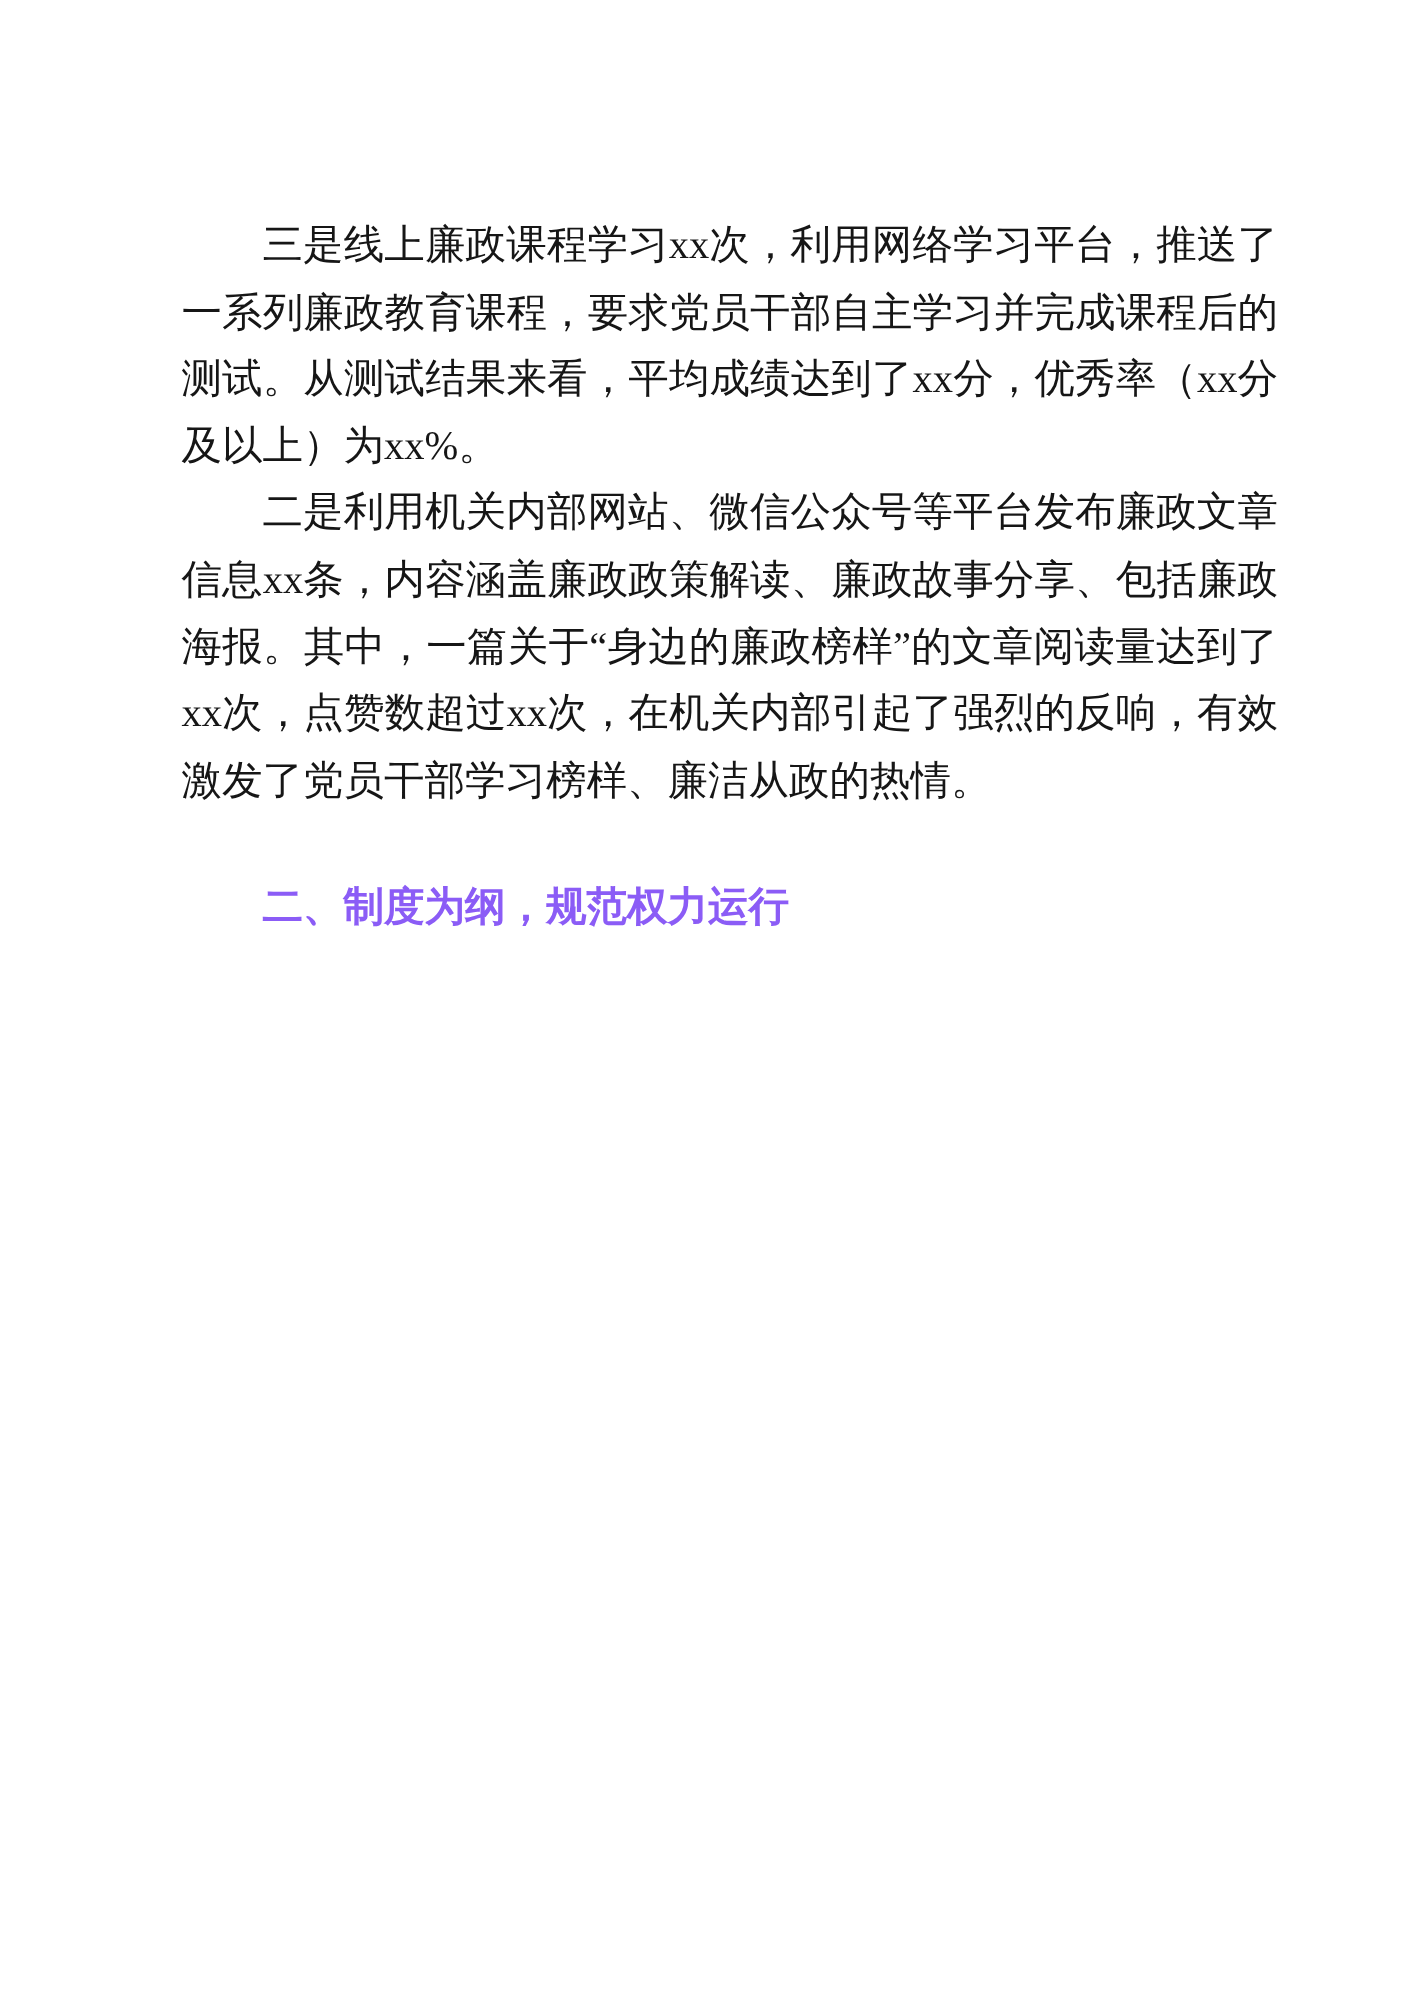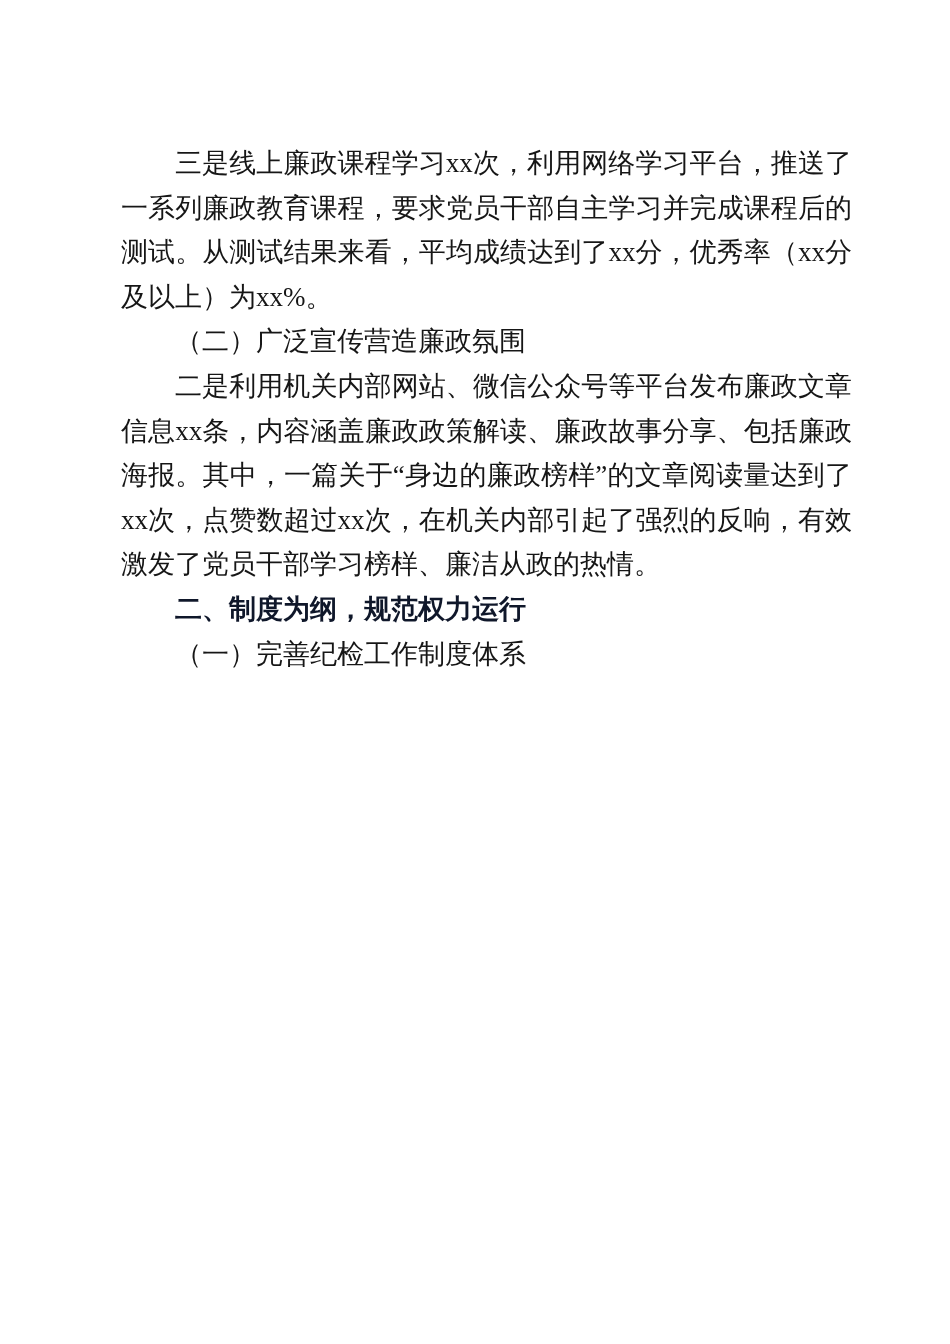--- a/index.html
+++ b/index.html
@@ -31,28 +31,27 @@
     line-height: 44.6px;
     color: #161616;
     text-align: justify;
     text-justify: inter-character;
     text-indent: 2em;
     font-family: "Liberation Serif", "DejaVu Serif", serif;
     font-weight: 400;
     word-break: break-all;
   }
   .heading {
-    font-family: Liberation Serif, serif;
+    font-family: Liberation Mono, monospace;
     font-weight: 700;
     font-size: 27px;
-    color: #0f172a;
+    color: #8b5cf6;
+    margin-top: 43px;
   }
 </style>
 </head>
 <body>
 
 <div class="page">
   <p class="para">三是线上廉政课程学习xx次，利用网络学习平台，推送了一系列廉政教育课程，要求党员干部自主学习并完成课程后的测试。从测试结果来看，平均成绩达到了xx分，优秀率（xx分及以上）为xx%。</p>
-  <p class="para">（二）广泛宣传营造廉政氛围</p>
   <p class="para">二是利用机关内部网站、微信公众号等平台发布廉政文章信息xx条，内容涵盖廉政政策解读、廉政故事分享、包括廉政海报。其中，一篇关于“身边的廉政榜样”的文章阅读量达到了xx次，点赞数超过xx次，在机关内部引起了强烈的反响，有效激发了党员干部学习榜样、廉洁从政的热情。</p>
   <h2 class="para heading">二、制度为纲，规范权力运行</h2>
-  <p class="para">（一）完善纪检工作制度体系</p>
 </div>
 
 </body></html>

